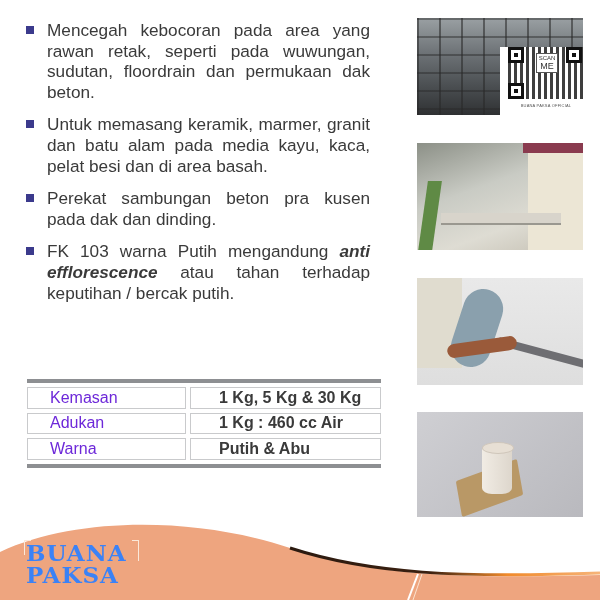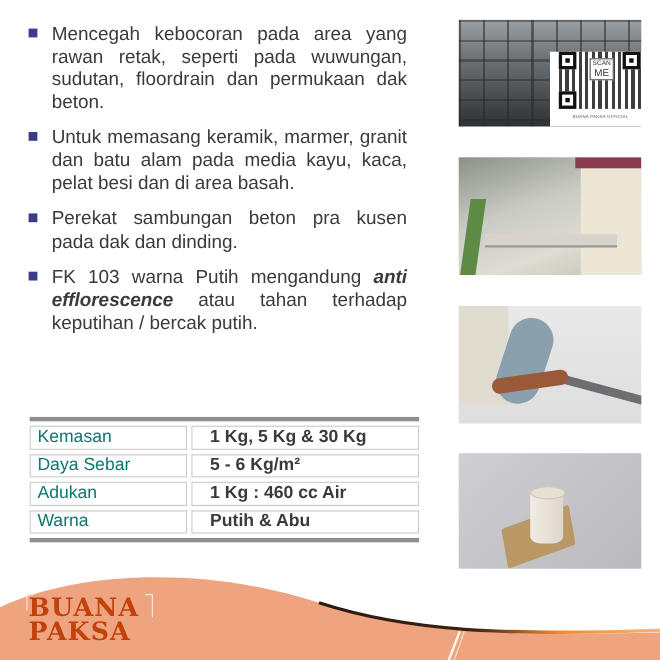--- a/index.html
+++ b/index.html
@@ -7,22 +7,22 @@
   .bullets { position:absolute; left:8px; top:8px; width:374px; }
   .bullet { position:relative; padding-left:27px; font-size:17.2px; line-height:20.6px; text-align:justify; text-align-last:left; margin:12px; letter-spacing:0; }
   .bullet .sq { position:absolute; left:6px; top:6px; width:8px; height:8px; background:#3b3a8c; }
   .bullet b { font-weight:normal; }
   .bullet .bi { font-weight:bold; font-style:italic; }
   .spec { position:absolute; left:27px; top:379px; width:354px; }
   .spec .bar { height:4px; background:#8d8f92; }
   .spec .row { display:flex; gap:4px; margin-top:4px; }
   .spec .row:first-of-type { margin-top:3px; }
   .spec .cell { height:19.5px; border:1px solid #c9cacc; background:#ffffff; display:flex; align-items:center; font-size:16px; }
-  .spec .k { width:135px; padding-left:6px; color:#0f766e; }
-  .spec .v { flex:1; padding-left:16px; font-weight:bold; color:#3a3a3a; }
+  .spec .k { width:135px; padding-left:22px; color:#6d28d9; }
+  .spec .v { flex:1; padding-left:28px; font-weight:bold; color:#3a3a3a; }
   .spec .bar.bottom { margin-top:4px; }
   .photo { position:absolute; left:417px; width:166px; overflow:hidden; }
   .p1 { top:18px; height:97px; background:linear-gradient(180deg,#9aa0a3 0%,#6f7478 35%,#4b4f52 70%,#2f3133 100%); }
   .p1 .grid { position:absolute; inset:0; background:
       repeating-linear-gradient(90deg, rgba(40,40,40,.55) 0 2px, transparent 2px 22px),
       repeating-linear-gradient(180deg, rgba(40,40,40,.45) 0 2px, transparent 2px 18px); }
   .p2 { top:143px; height:107px; background:linear-gradient(160deg,#8c9087 0%,#c9cbc4 40%,#dedcd3 70%,#c4bfb2 100%); }
   .p2 .grass { position:absolute; left:6px; top:38px; width:14px; height:70px; background:#5f8a45; transform:skewX(-8deg); }
   .p2 .wall { position:absolute; right:0; top:0; width:55px; height:107px; background:#ece6d5; }
   .p2 .roof { position:absolute; right:0; top:0; width:60px; height:10px; background:#8a3b4f; }
@@ -40,43 +40,39 @@
   .qr .code { position:absolute; left:8px; top:0; width:75px; height:52px;
      background:
        repeating-linear-gradient(90deg, #1d1d1d 0 3px, transparent 3px 6px),
        repeating-linear-gradient(0deg, rgba(255,255,255,.8) 0 2px, transparent 2px 5px);
      opacity:.85; }
   .qr .finder { position:absolute; width:16px; height:16px; border:3px solid #111; background:#fff; box-sizing:border-box; }
   .qr .finder::after { content:""; position:absolute; left:3px; top:3px; width:4px; height:4px; background:#111; }
   .qr .scan { position:absolute; left:36px; top:6px; width:20px; height:18px; background:#fff; border:1px solid #555; font-size:6px; text-align:center; line-height:8px; color:#333; }
   .qr .cap { position:absolute; left:6px; top:56px; width:80px; font-size:4px; text-align:center; color:#555; letter-spacing:.2px; }
   .footer { position:absolute; left:0; top:0; width:600px; height:600px; pointer-events:none; }
-  .brand { position:absolute; left:26px; top:542px; color:#c2410c; font-family:"DejaVu Serif", serif; font-weight:bold; font-size:23px; line-height:22px; letter-spacing:1px; }
+  .brand { position:absolute; left:26px; top:542px; color:#3b82f6; font-family:"DejaVu Serif", serif; font-weight:bold; font-size:23px; line-height:22px; letter-spacing:1px; }
   .brand .frame-l { position:absolute; left:-2px; top:-2px; width:6px; height:14px; border-left:1.5px solid #fbe9da; border-top:1.5px solid #fbe9da; }
   .brand .frame-r { position:absolute; right:-12px; top:-2px; width:6px; height:20px; border-right:1.5px solid #fbe9da; border-top:1.5px solid #fbe9da; }
 </style>
 </head>
 <body>
 
 <div class="bullets">
   <p class="bullet"><span class="sq"></span><span>Mencegah kebocoran pada area yang rawan retak, seperti pada wuwungan, sudutan, floordrain dan permukaan dak beton.</span></p>
   <p class="bullet"><span class="sq"></span><span>Untuk memasang keramik, marmer, granit dan batu alam pada media kayu, kaca, pelat besi dan di area basah.</span></p>
   <p class="bullet"><span class="sq"></span><span>Perekat sambungan beton pra kusen pada dak dan dinding.</span></p>
   <p class="bullet"><span class="sq"></span><b>FK 103</b><span> warna Putih mengandung </span><span class="bi">anti efflorescence</span><span> atau tahan terhadap keputihan / bercak putih.</span></p>
 </div>
 
 <div class="spec">
   <div class="bar"></div>
   <div class="row">
     <div class="cell k">Kemasan</div>
     <div class="cell v">1 Kg, 5 Kg &amp; 30 Kg</div>
-  </div>
-  <div class="row">
-    <div class="cell k">Daya Sebar</div>
-    <div class="cell v">5 - 6 Kg/m²</div>
   </div>
   <div class="row">
     <div class="cell k">Adukan</div>
     <div class="cell v">1 Kg : 460 cc Air</div>
   </div>
   <div class="row">
     <div class="cell k">Warna</div>
     <div class="cell v">Putih &amp; Abu</div>
   </div>
   <div class="bar bottom"></div>

